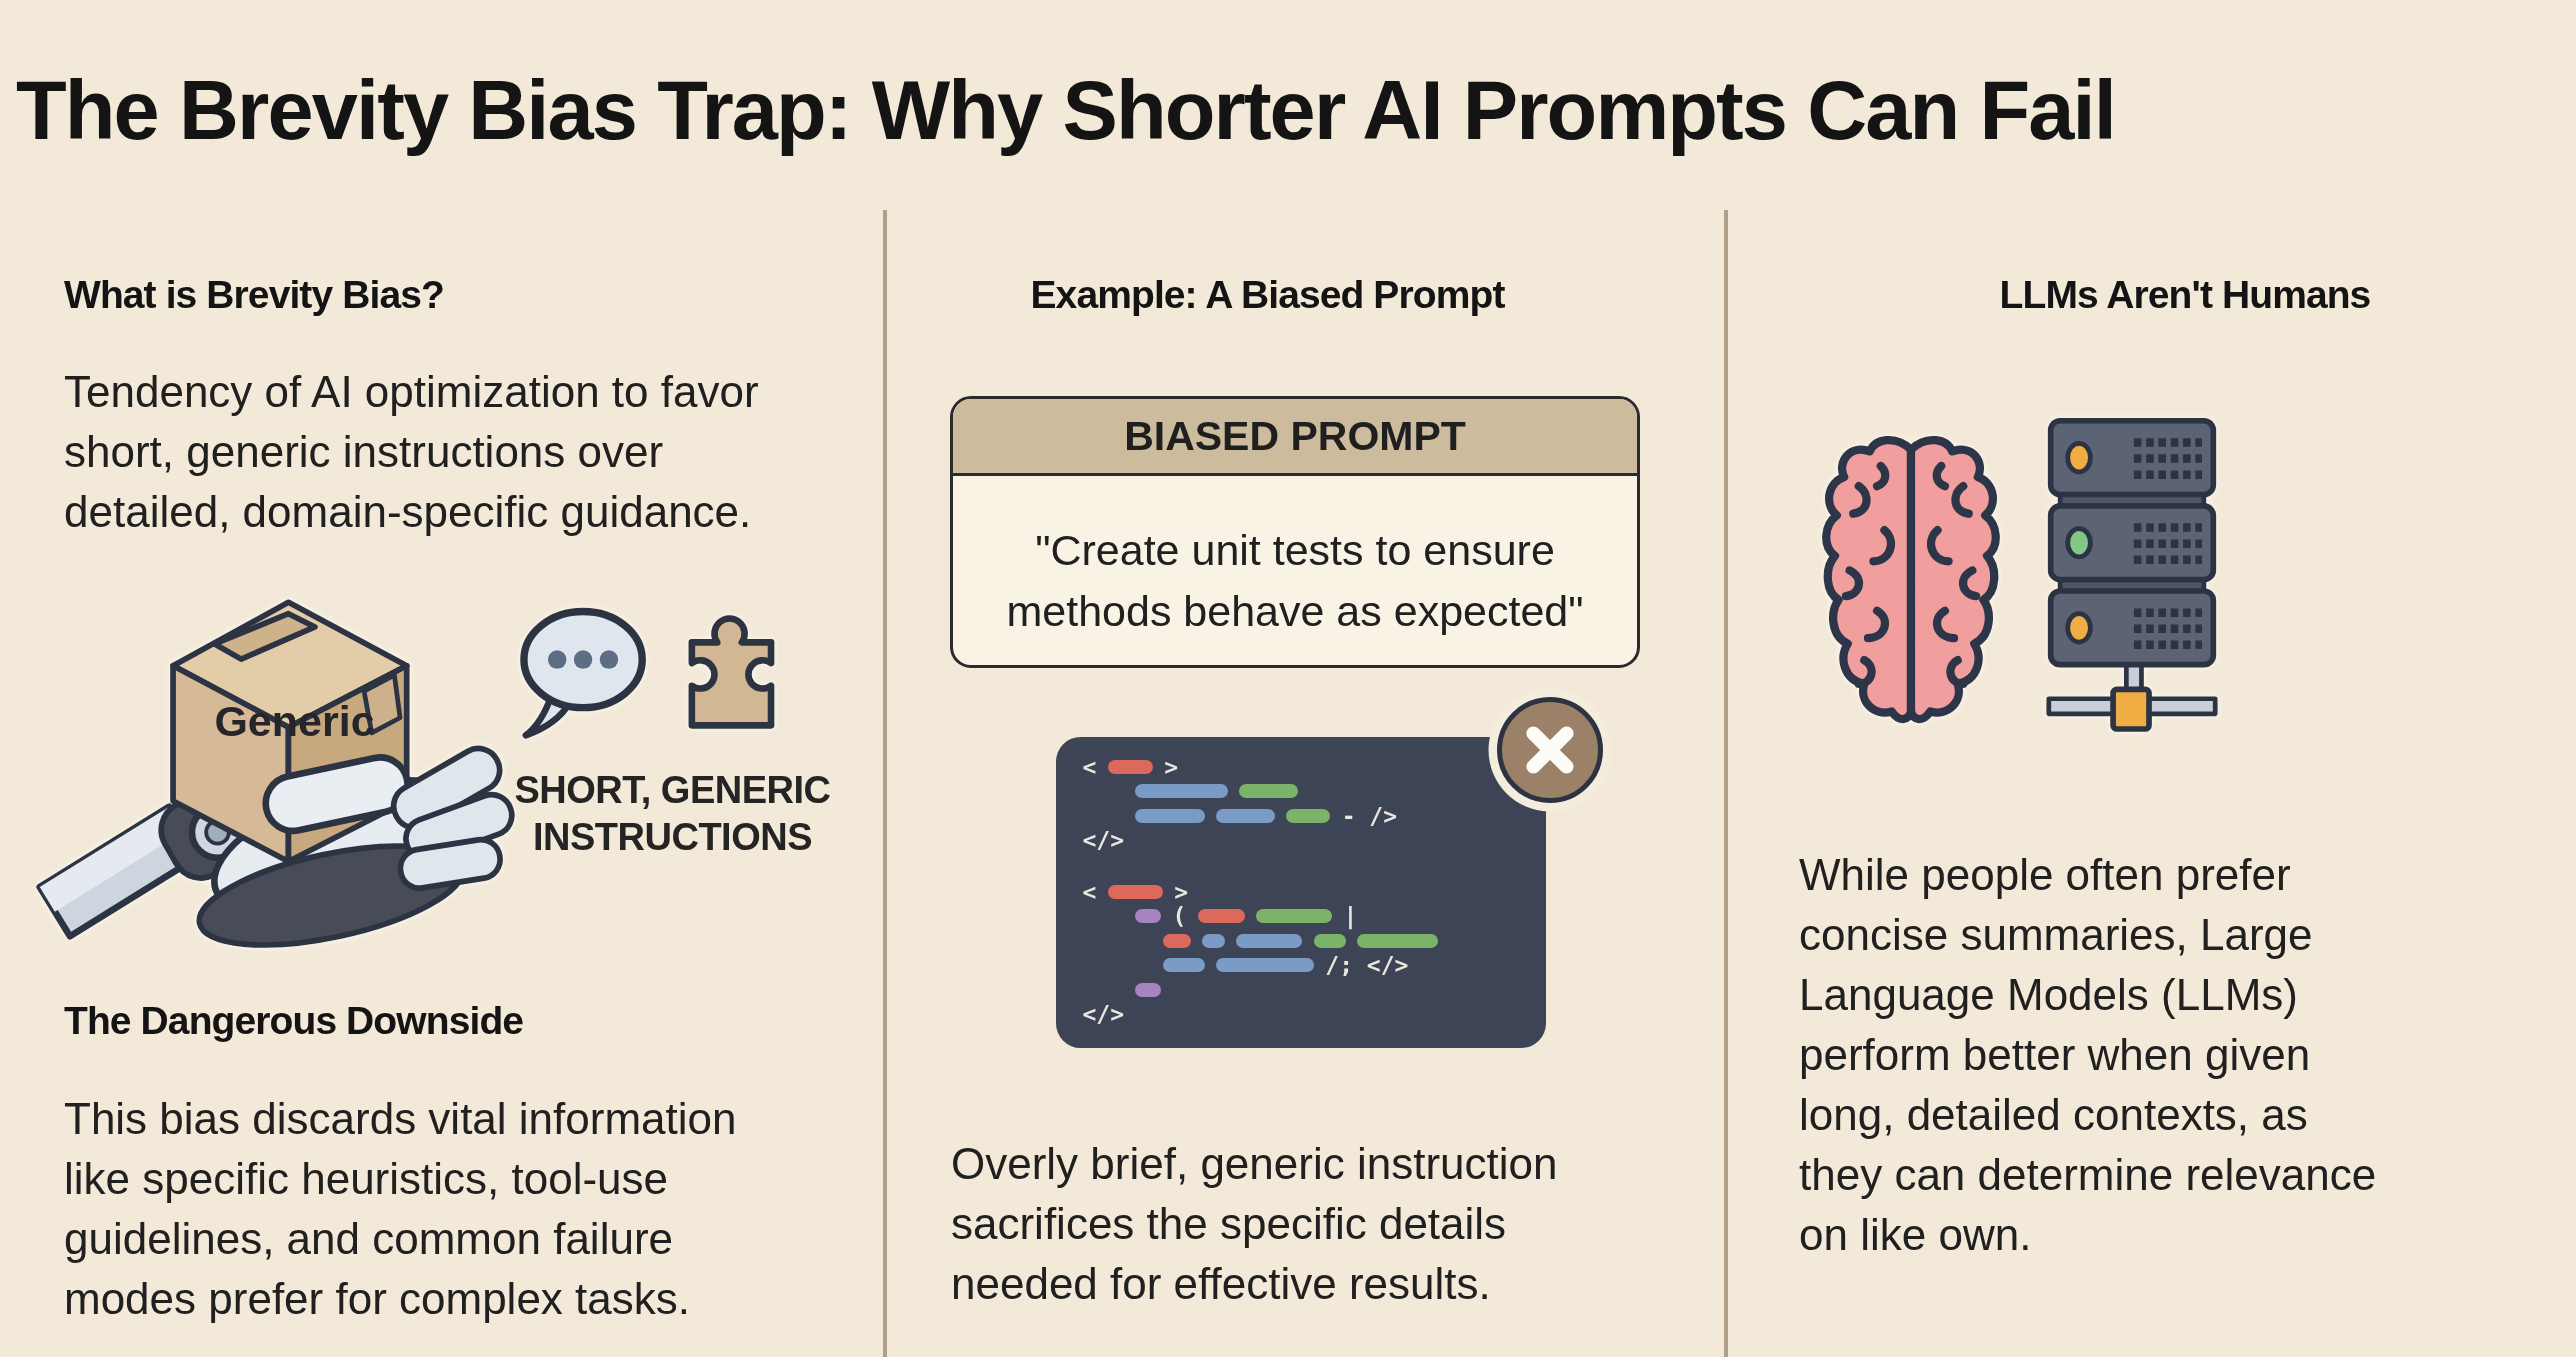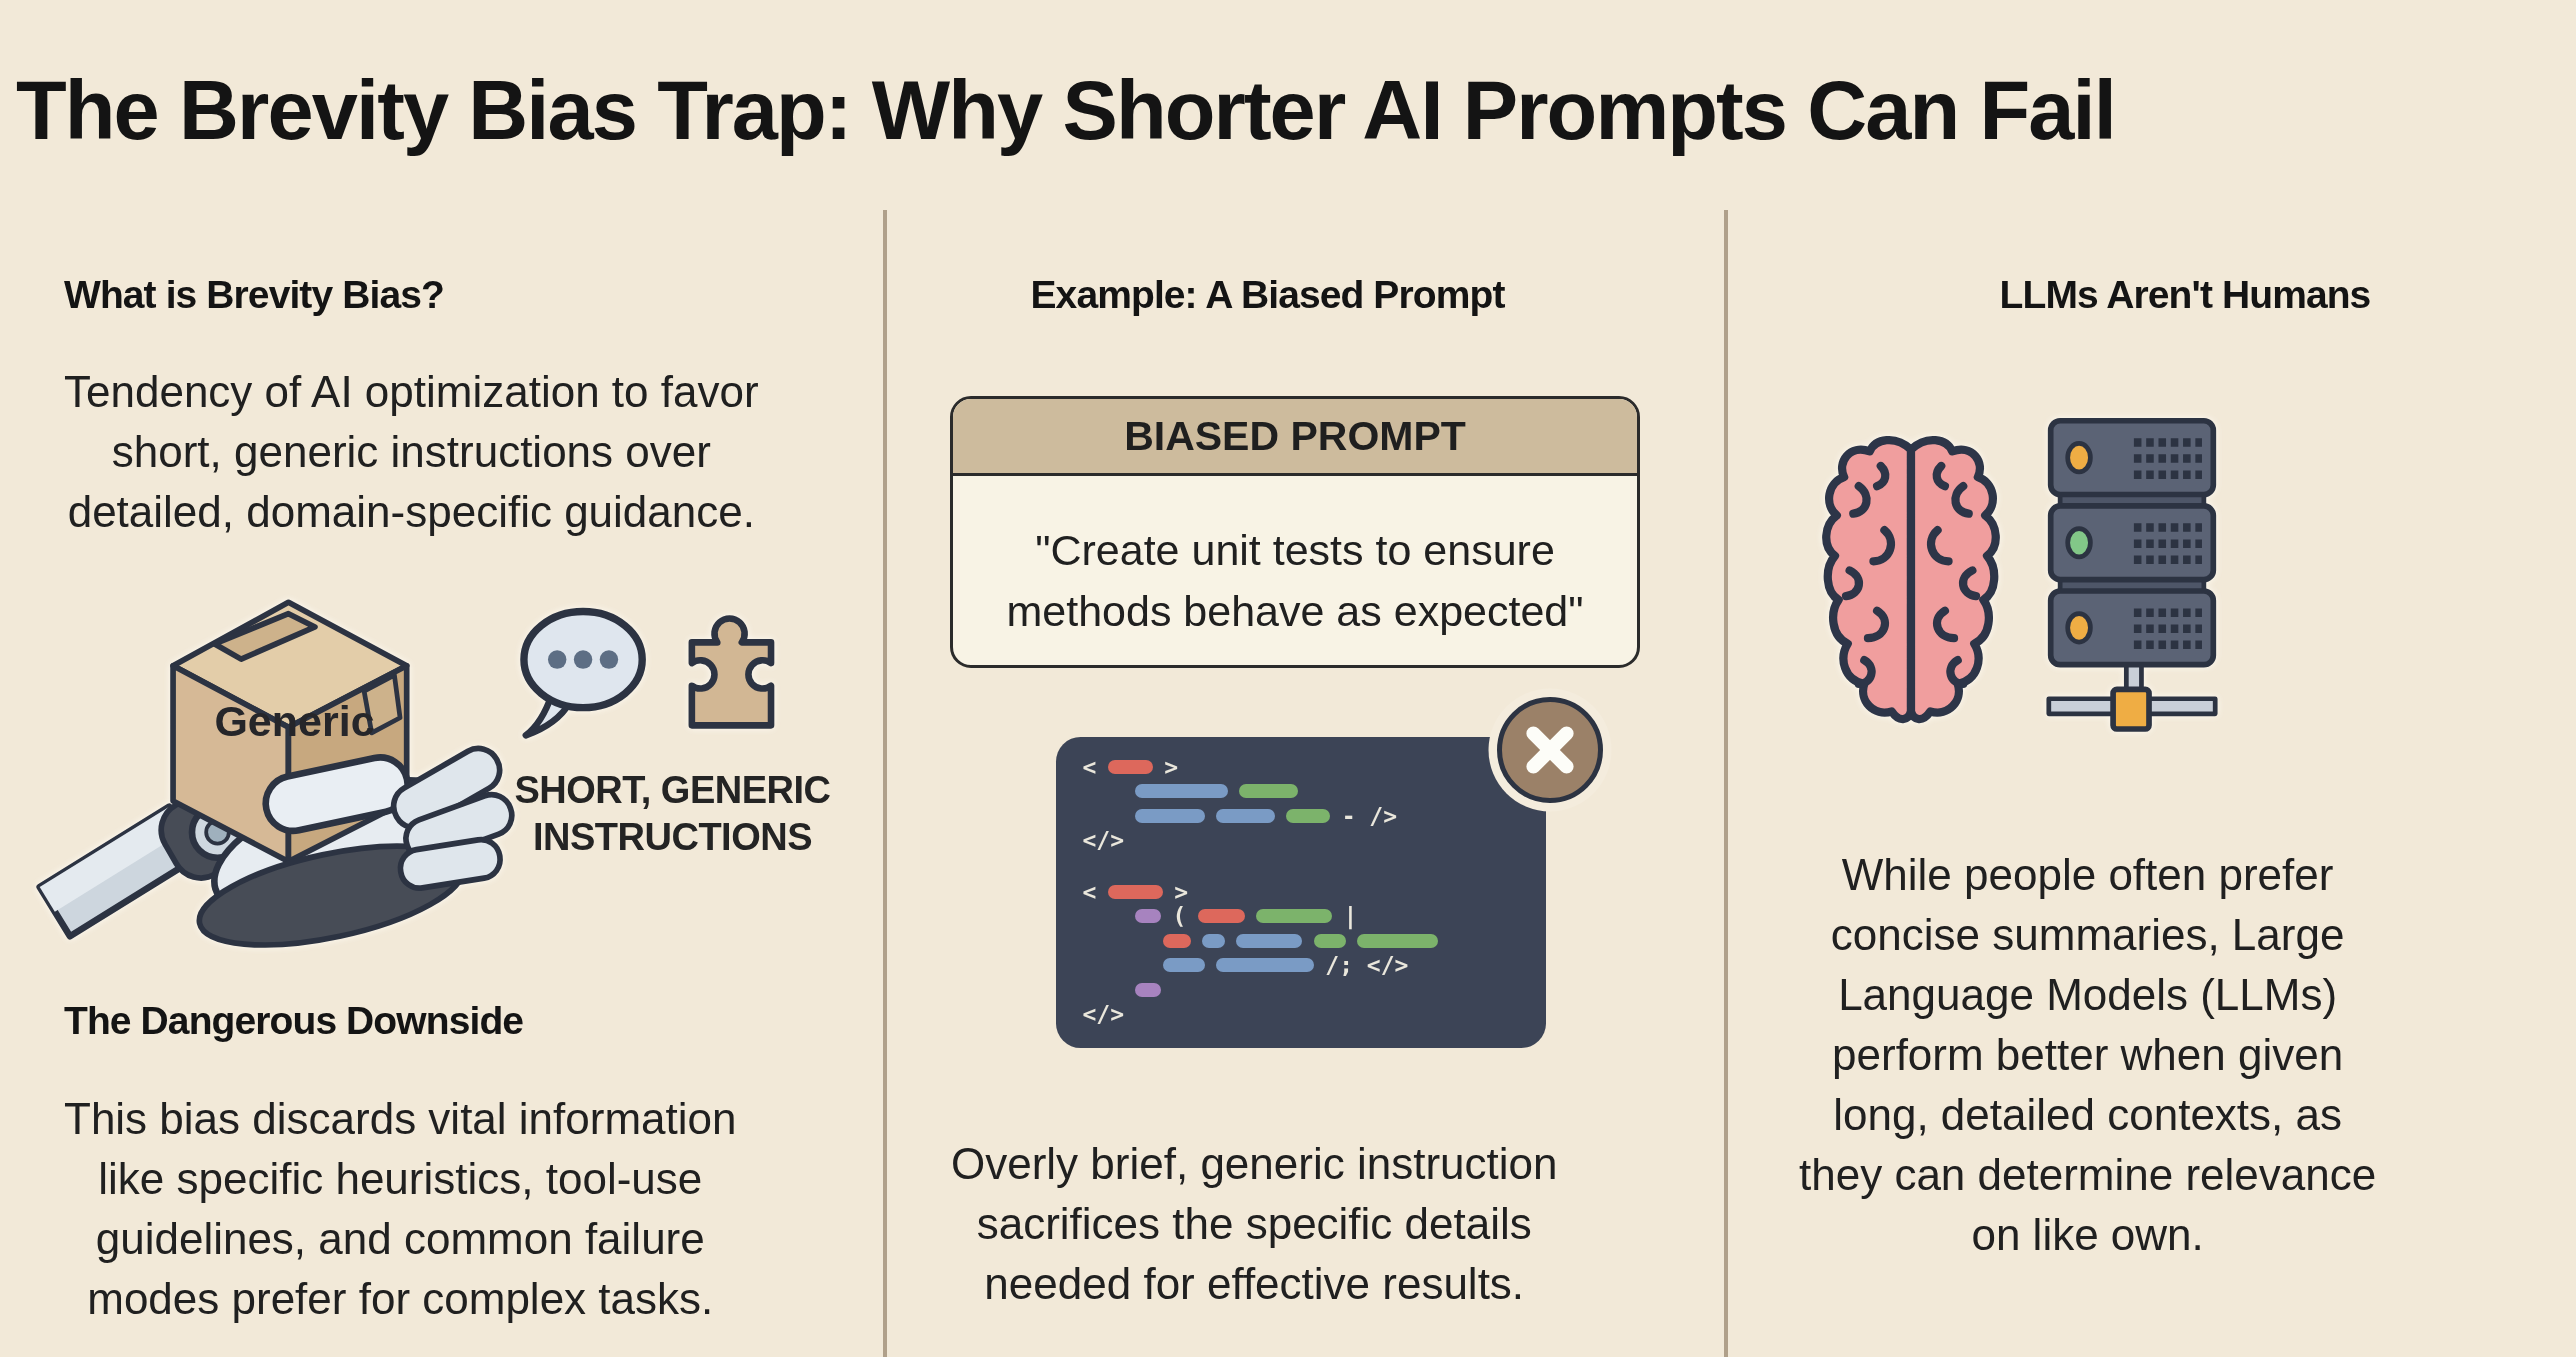--- a/index.html
+++ b/index.html
@@ -11,21 +11,21 @@
   .title{
     position:absolute; top:49px; left:0; width:2429px;
     text-align:left; font-size:83px; font-weight:bold;
     letter-spacing:-1.9px; color:#141414; margin:16px; line-height:1.1;
   }
   .divider{position:absolute; top:210px; height:1147px; width:3.8px; background:#b0a08a;}
   .div1{left:883px;} .div2{left:1724px;}
 
   .h2{position:absolute; font-size:39px; font-weight:bold; color:#141414; letter-spacing:-0.9px; white-space:nowrap;}
   .h2.centered{text-align:center; white-space:normal;}
-  .para{position:absolute; font-size:44px; line-height:60px; color:#202020; white-space:nowrap;text-align:center;}
+  .para{position:absolute; font-size:44px; line-height:60px; color:#202020; white-space:nowrap;}
 
   
   .illus{position:absolute; left:52px; top:566px; width:795px; height:435px;}
   .illus svg{position:absolute; overflow:visible; filter:drop-shadow(0 0 3.8px rgba(255,252,244,.95));}
   .hand-box-svg{left:0; top:0; width:454px; height:417px;}
   .bubble-svg{left:462px; top:40px; width:140px; height:134px;}
   .puzzle-svg{left:621px; top:26.5px; width:115px; height:144px;}
   .box-label{
     position:absolute; left:129px; top:131px; width:227px; text-align:center;
     font-size:43px; font-weight:bold; color:#26262a;

